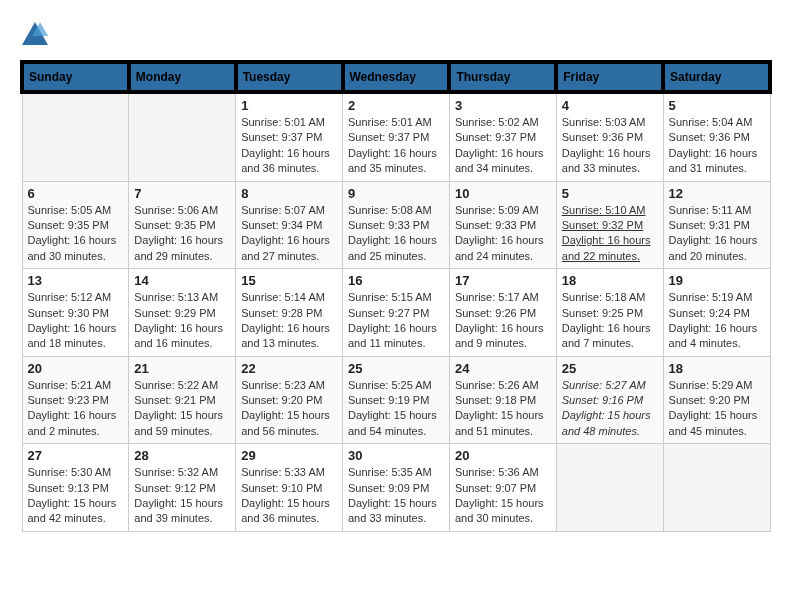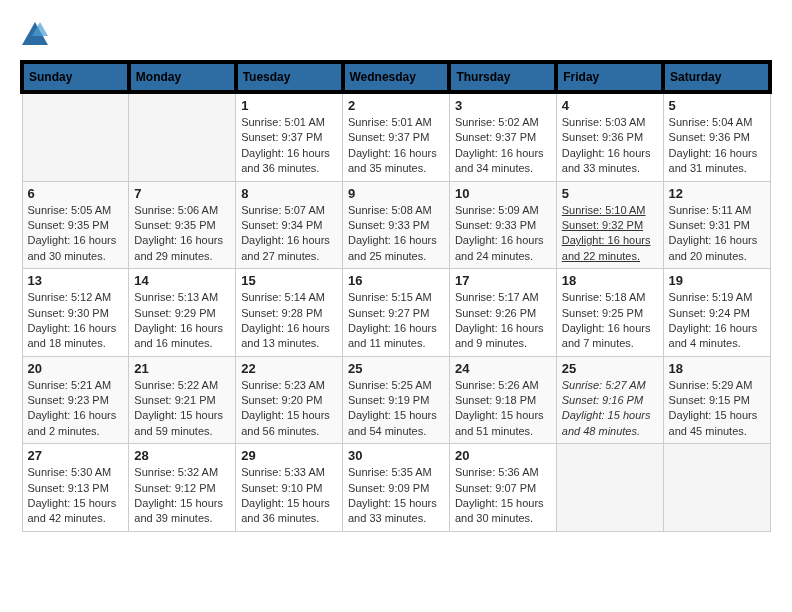--- a/index.html
+++ b/index.html
@@ -302,21 +302,21 @@
         <td>
           <div class="day-number">25</div>
           <div class="day-info" style="white-space: pre-line; font-style: italic;">Sunrise: 5:27 AM
 Sunset: 9:16 PM
 Daylight: 15 hours
 and 48 minutes.</div>
         </td>
         <td>
           <div class="day-number">18</div>
           <div class="day-info" style="white-space: pre-line;">Sunrise: 5:29 AM
-Sunset: 9:15 PM
+Sunset: 9:20 PM
 Daylight: 15 hours
 and 45 minutes.</div>
         </td>
       </tr>
       <tr>
         <td>
           <div class="day-number">27</div>
           <div class="day-info" style="white-space: pre-line;">Sunrise: 5:30 AM
 Sunset: 9:13 PM
 Daylight: 15 hours

